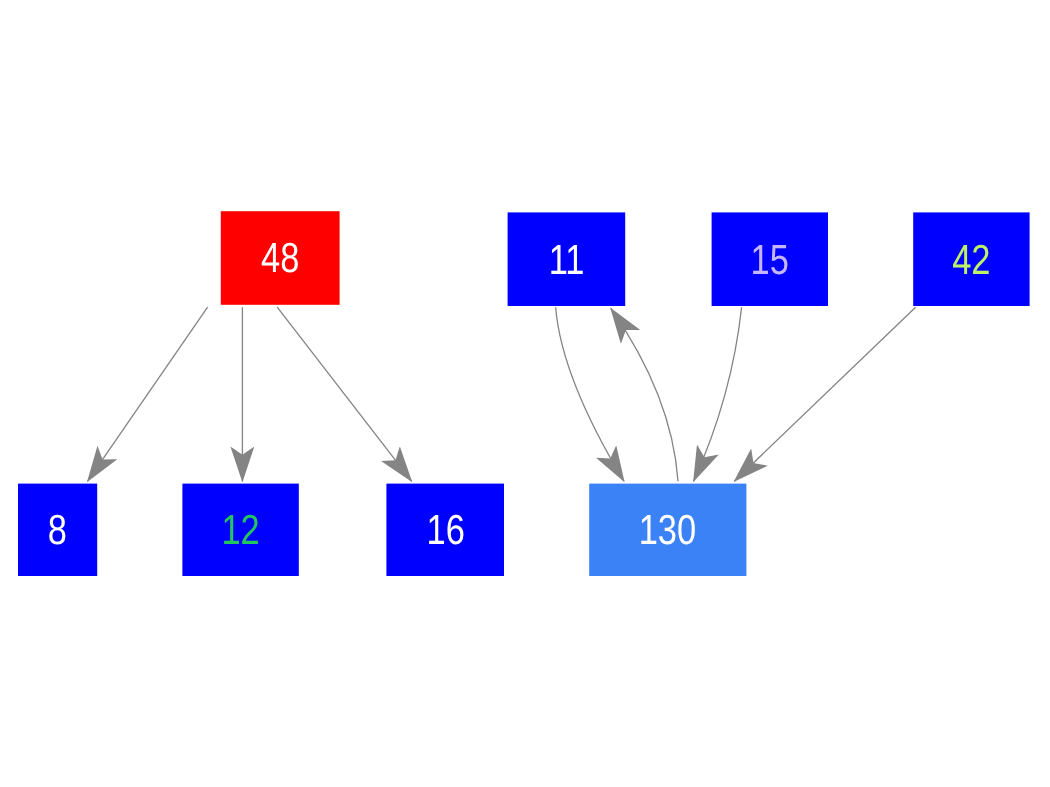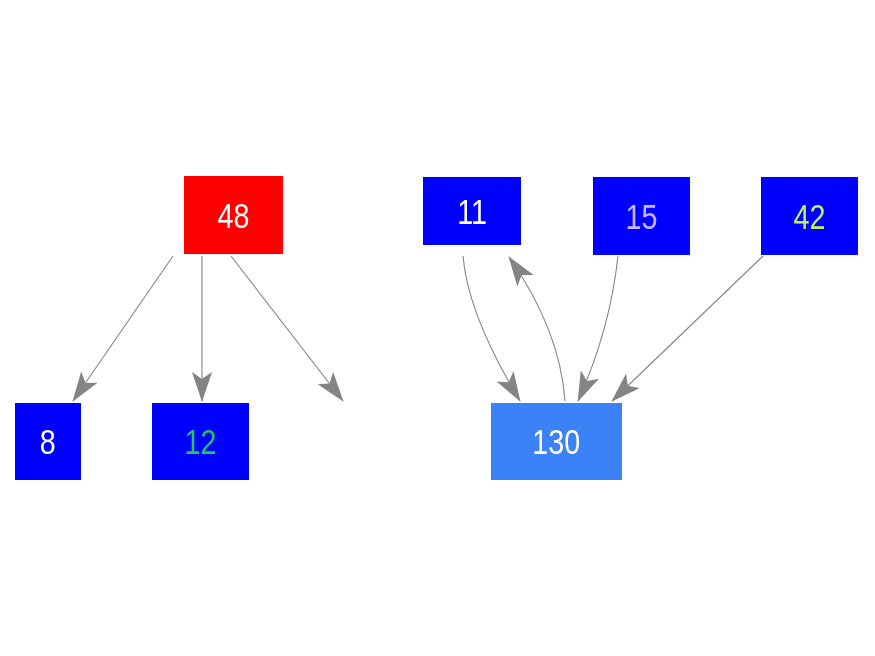--- a/index.html
+++ b/index.html
@@ -60,31 +60,34 @@
         <path d="M463,256 Q468,315 520,401" class="edge" stroke="#848484" marker-end="url(#arrowhead)"></path>
         <path d="M565,401 Q560,330 509,257" class="edge" stroke="#848484" marker-end="url(#arrowhead)"></path>
         <path d="M618,256 Q610,330 578,401" class="edge" stroke="#848484" marker-end="url(#arrowhead)"></path>
         <path d="M763,256 L612,401" class="edge" stroke="#848484" marker-end="url(#arrowhead)"></path>
       </g>
   </svg>
 
 <div class="node" style="left: 152px; top: 176px; width: 99px; height: 78px; background: rgb(255, 0, 0); color: rgb(255, 255, 255); margin-left: 32px;">
       <span class="node-label">48</span>
     </div>
-    <div class="node" style="left: 423px; top: 177px; width: 98px; height: 68px; background: rgb(0, 0, 255); color: rgb(255, 255, 255);">
+    <div class="node" style="left: 423px; top: 177px; width: 98px; height: 78px; background: rgb(0, 0, 255); color: rgb(255, 255, 255);">
       <span class="node-label">11</span>
     </div>
     <div class="node" style="left: 593px; top: 177px; width: 97px; height: 78px; background: rgb(0, 0, 255); color: #c4b5fd;">
       <span class="node-label">15</span>
     </div>
     <div class="node" style="left: 761px; top: 177px; width: 97px; height: 78px; background: rgb(0, 0, 255); color: #bef264;">
       <span class="node-label">42</span>
     </div>
     <div class="node" style="left: 15px; top: 403px; width: 66px; height: 77px; background: rgb(0, 0, 255); color: rgb(255, 255, 255);">
       <span class="node-label">8</span>
     </div>
     <div class="node" style="left: 152px; top: 403px; width: 97px; height: 77px; background: rgb(0, 0, 255); color: #22c55e;">
       <span class="node-label">12</span>
     </div>
+    <div class="node" style="left: 322px; top: 403px; width: 98px; height: 77px; background: rgb(0, 0, 255); color: rgb(255, 255, 255);">
+      <span class="node-label">16</span>
+    </div>
     <div class="node" style="left: 491px; top: 403px; width: 131px; height: 77px; background: #3b82f6; color: rgb(255, 255, 255);">
       <span class="node-label">130</span>
     </div>
   </div>
 
 </body></html>

